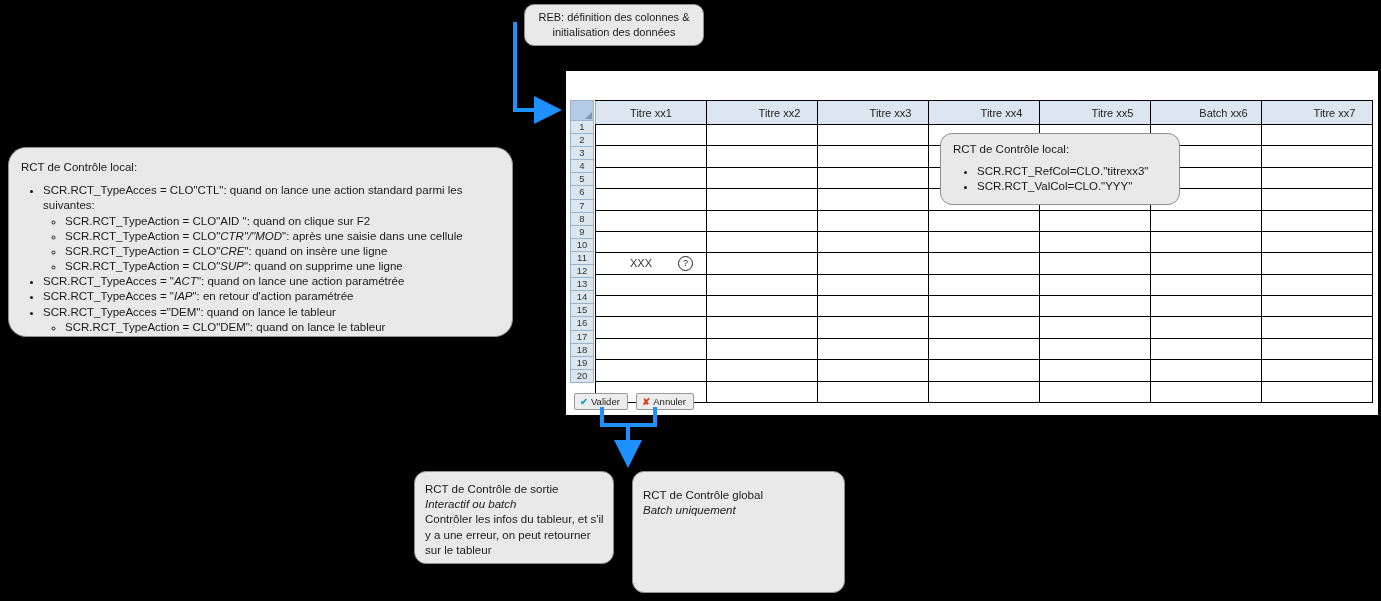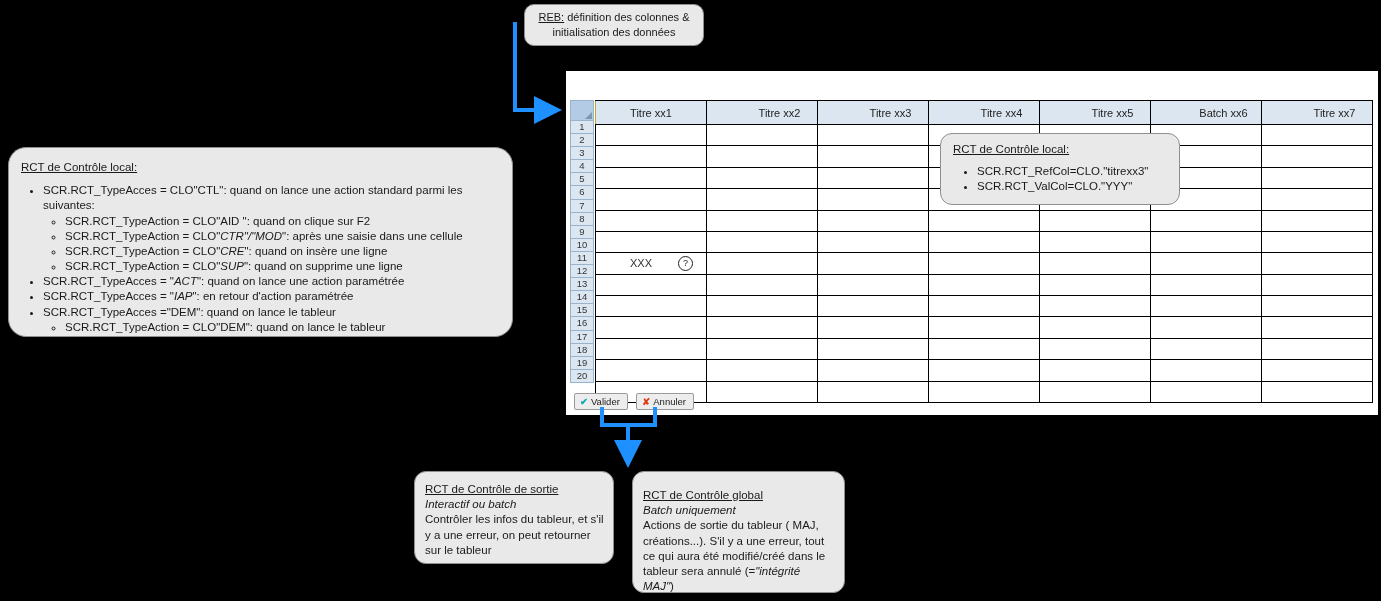--- a/index.html
+++ b/index.html
@@ -18,21 +18,20 @@
     position:absolute;
     background:#e9e9e9;
     border:1px solid #8f8f8f;
     border-radius:14px;
     box-sizing:border-box;
     color:#1a1a1a;
     font-size:11.5px;
     line-height:1.32;
   }
   .callout .hdr{
-    text-decoration:underline;
     white-space:nowrap;
   }
   .callout ul{
     margin:6px 0 0 0;
     padding-left:22px;
     list-style-type:disc;
   }
   .callout ul ul{
     margin:0;
     padding-left:22px;
@@ -415,14 +414,13 @@
 
 <div class="callout" id="rct-sortie">
   <div class="hdr">RCT de Contrôle de sortie</div>
   <div class="sub">Interactif ou batch</div>
   <div class="body">Contrôler les infos du tableur, et s'il y a une erreur, on peut retourner sur le tableur</div>
 </div>
 
 <div class="callout" id="rct-global">
   <div class="hdr">RCT de Contrôle global</div>
   <div class="sub">Batch uniquement</div>
-  <div class="body"><span>Actions de sortie du tableur ( MAJ, créations...). S'il y a une erreur, tout ce qui aura été modifié/créé dans le tableur sera annulé (=</span><span class="it">"intégrité MAJ"</span><span>)</span></div>
 </div>
 
 </body></html>

